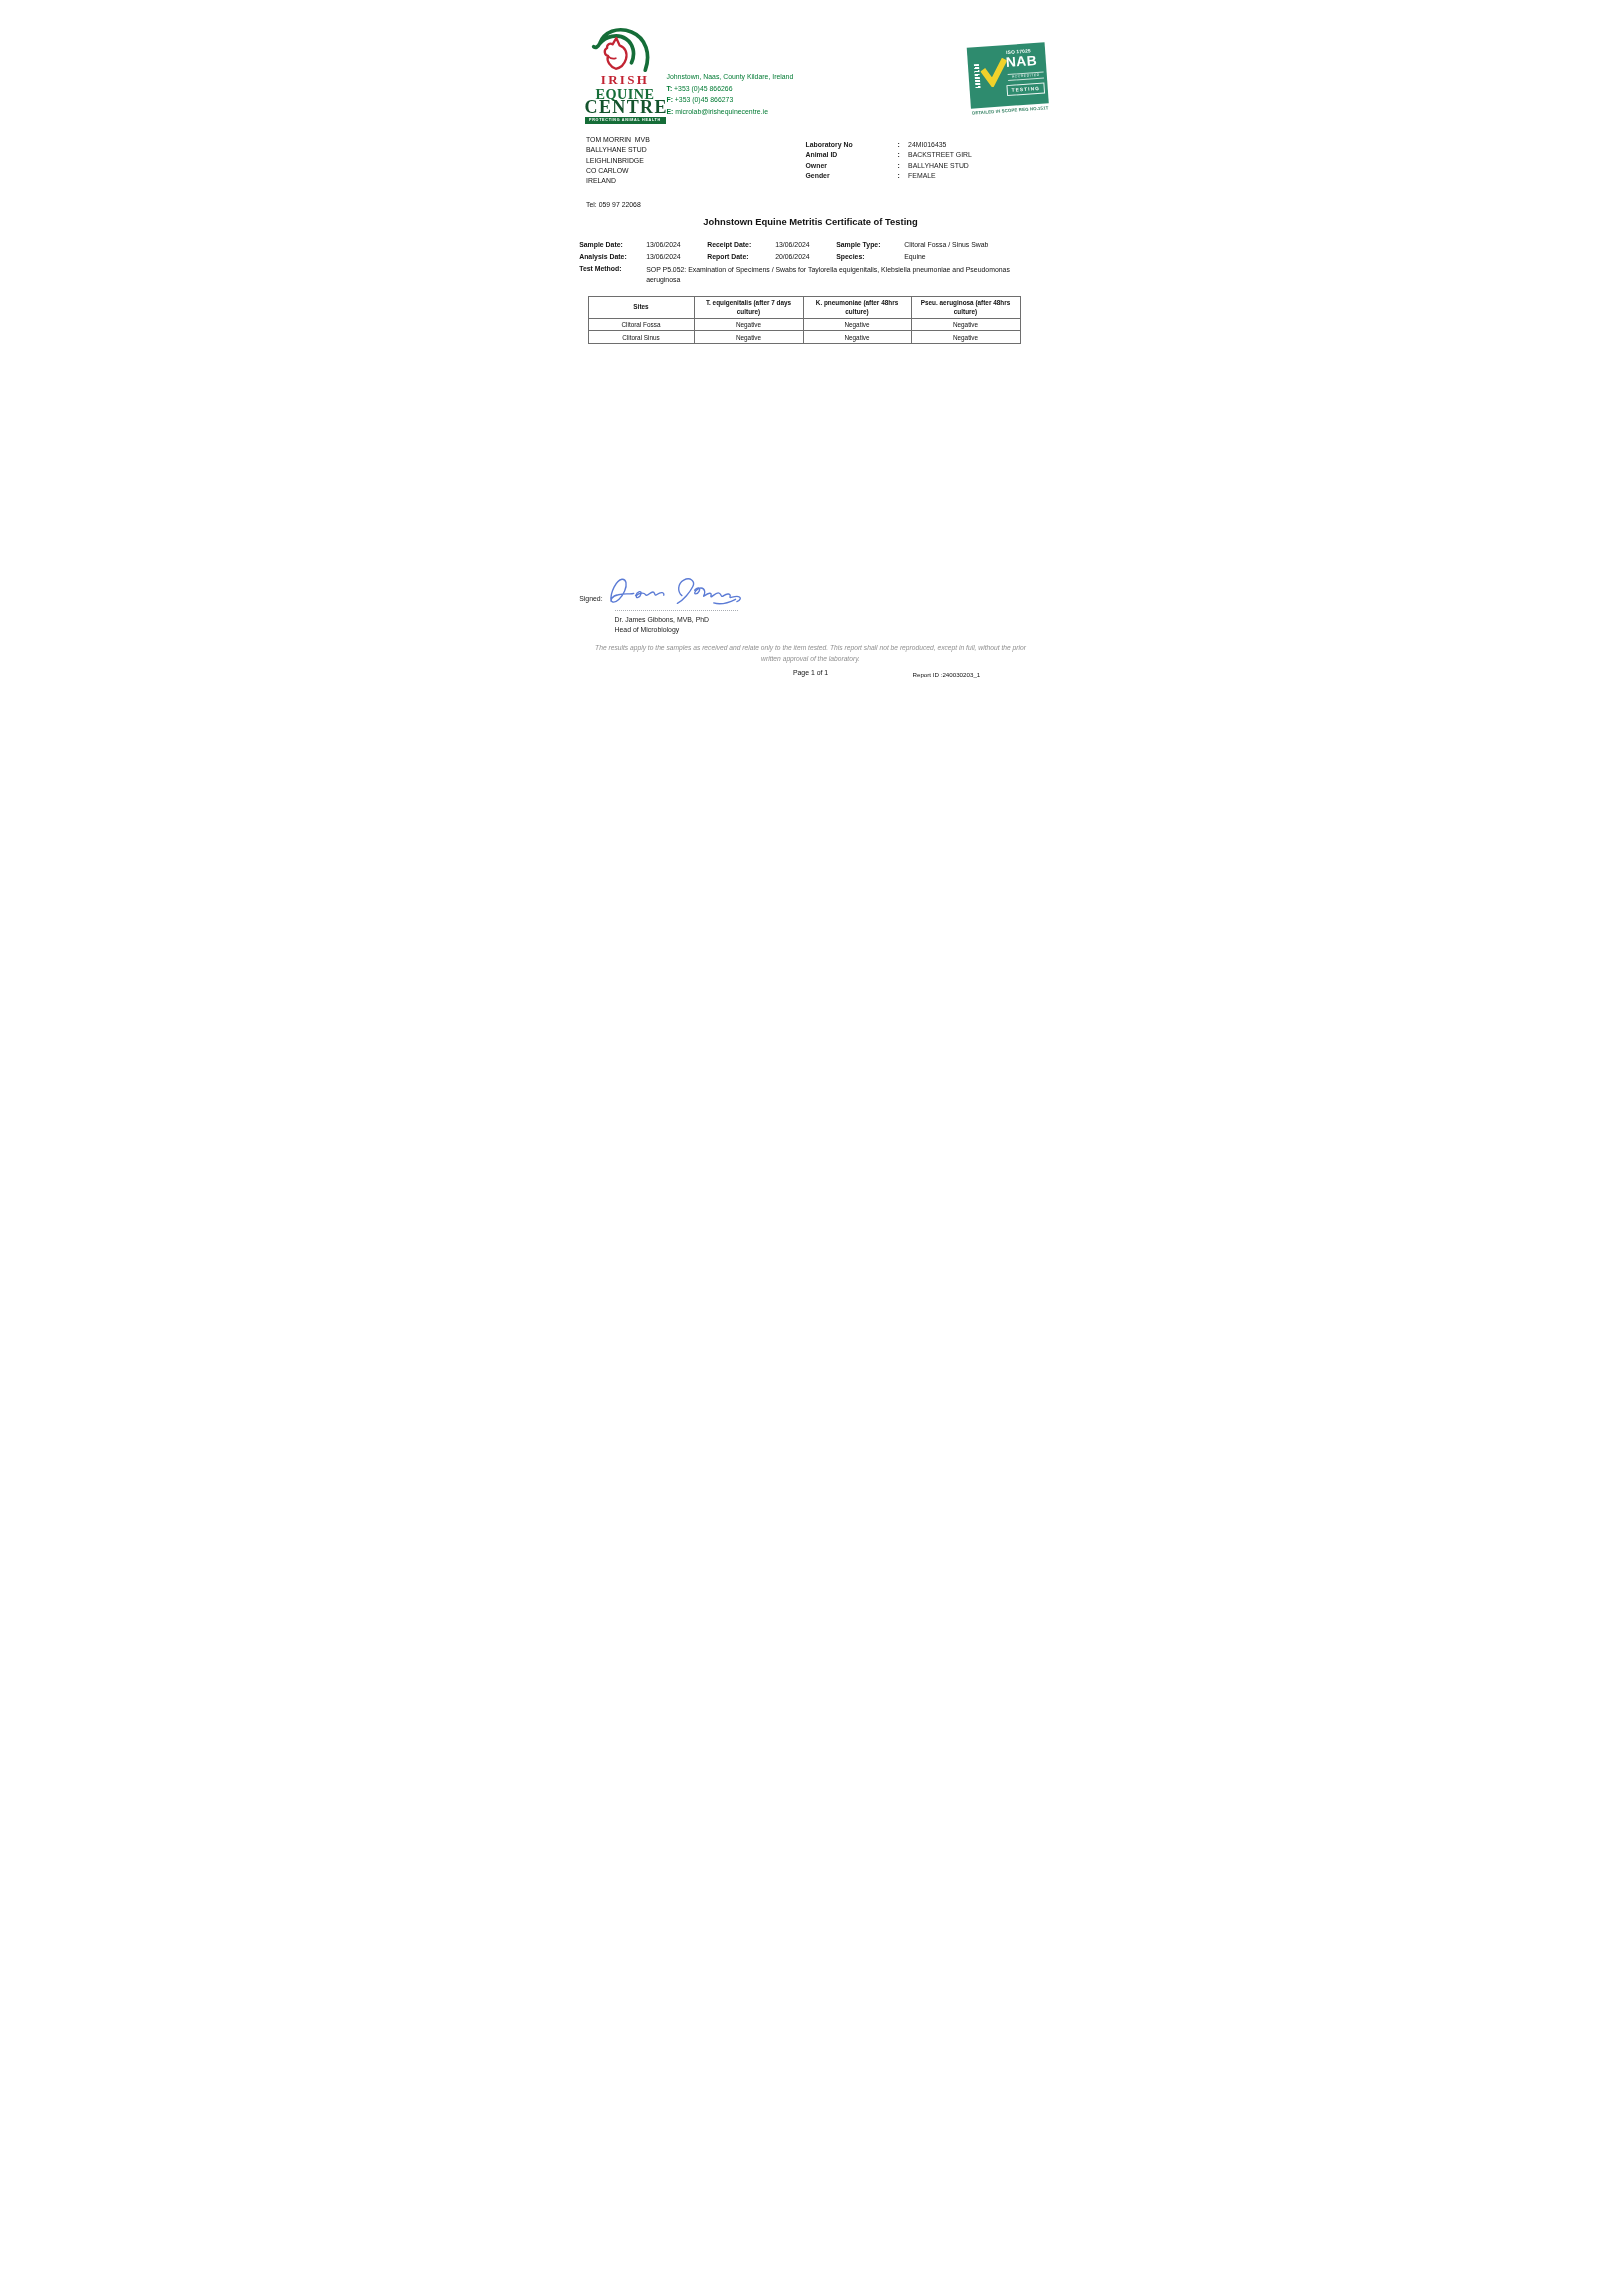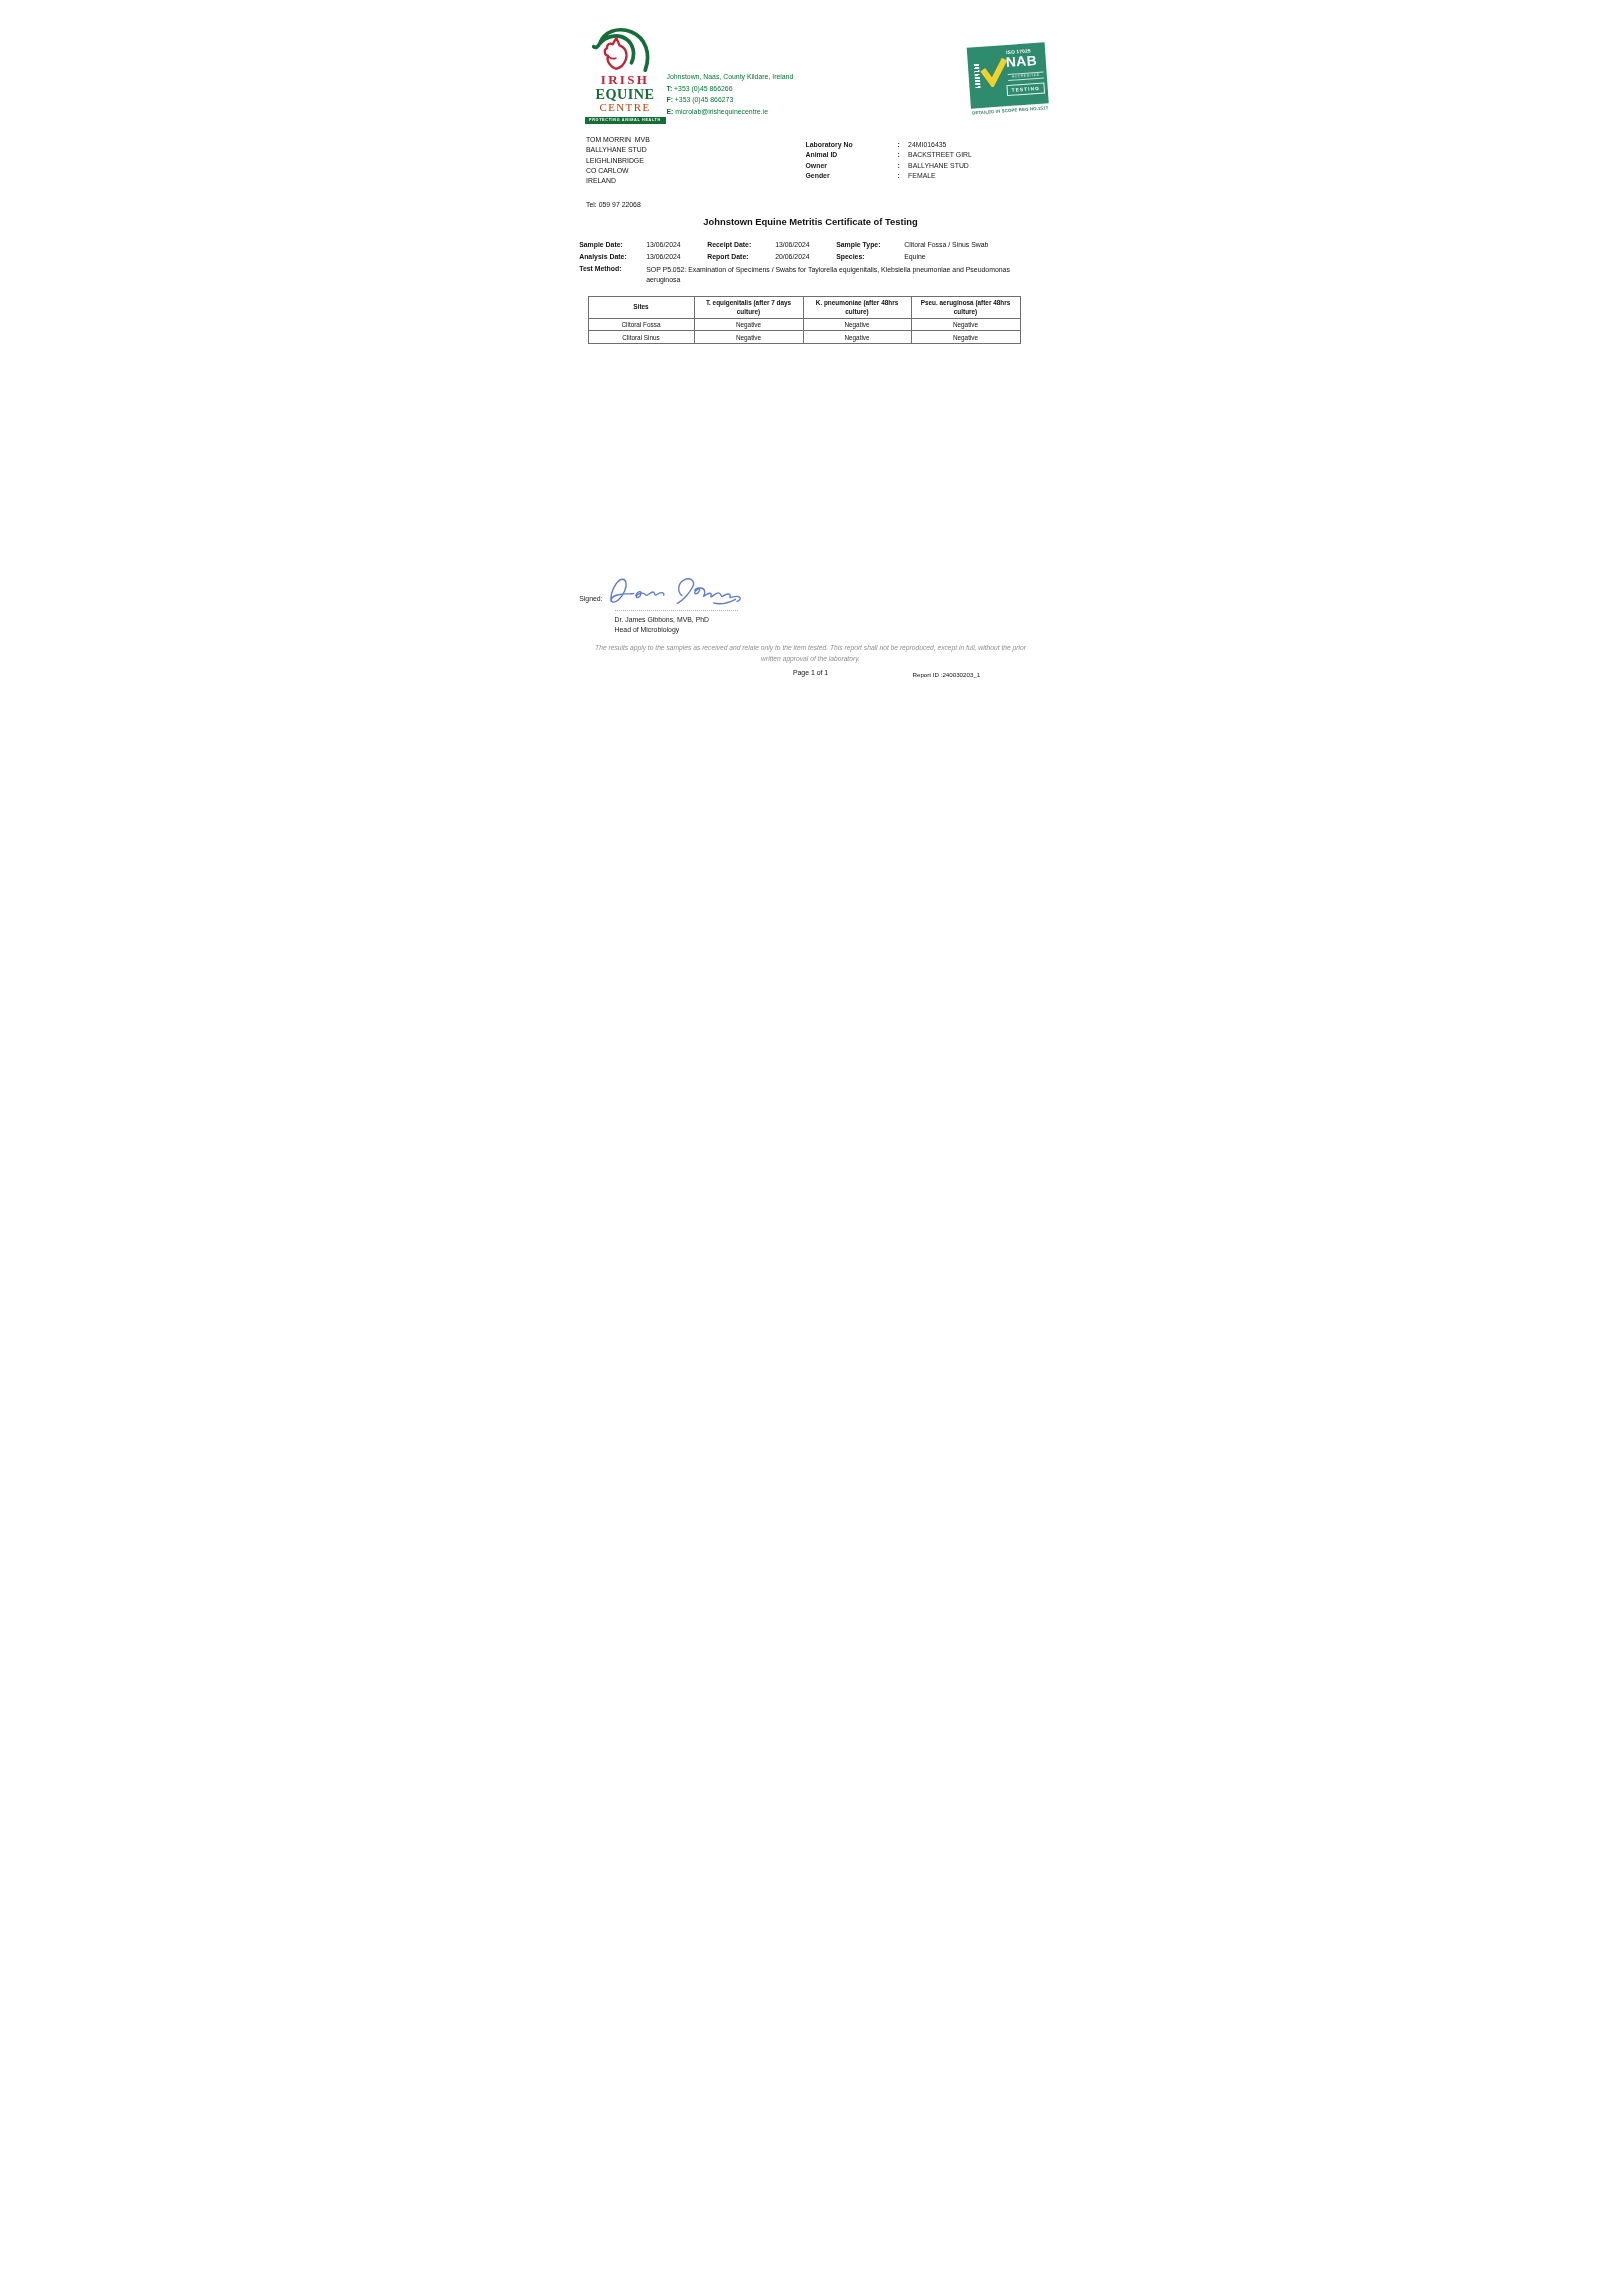--- a/index.html
+++ b/index.html
@@ -6,21 +6,21 @@
   html,body { background:#ffffff; }
   body { font-family:"Liberation Sans", sans-serif; color:#1a1a1a; }
   .page { position:relative; width:504px; height:713px; margin:0 auto; background:#fff; overflow:hidden; }
   .abs { position:absolute; }
 
   
   .logo { left:26px; top:26px; width:81px; text-align:center; }
   .logo .horse { display:block; margin:0 auto 0.9px auto; }
   .logo .l1 { font-family:"Liberation Serif", serif; font-weight:bold; color:#c22433; font-size:13px; letter-spacing:2.3px; line-height:13.8px; }
   .logo .l2 { font-family:"Liberation Serif", serif; font-weight:bold; color:#156d38; font-size:14.2px; letter-spacing:0.5px; line-height:14.7px; }
-  .logo .l3 { font-family:"Liberation Serif", serif; font-weight:normal; color:#c2410c; font-size:11px; letter-spacing:1.4px; line-height:13px; }
+  .logo .l3 { font-family:"Liberation Serif", serif; font-weight:bold; color:#14532d; font-size:18px; letter-spacing:1.4px; line-height:13px; }
   .logo .banner { margin-top:2.3px; background:#156d38; color:#fff; font-size:3.7px; font-weight:bold; letter-spacing:0.7px; padding:1.8px 0 1.4px 0; }
 
   
   .contact { left:108px; top:71px; font-size:6.9px; line-height:11.5px; color:#007a33; }
   .contact b { font-weight:bold; }
   .contact .v { margin-left:1.8px; }
 
   
   .inab { left:410px; top:45px; width:78px; transform:rotate(-4deg); transform-origin:50% 50%; }
   .inab .box { position:relative; background:#2e8b6e; height:61px; }

